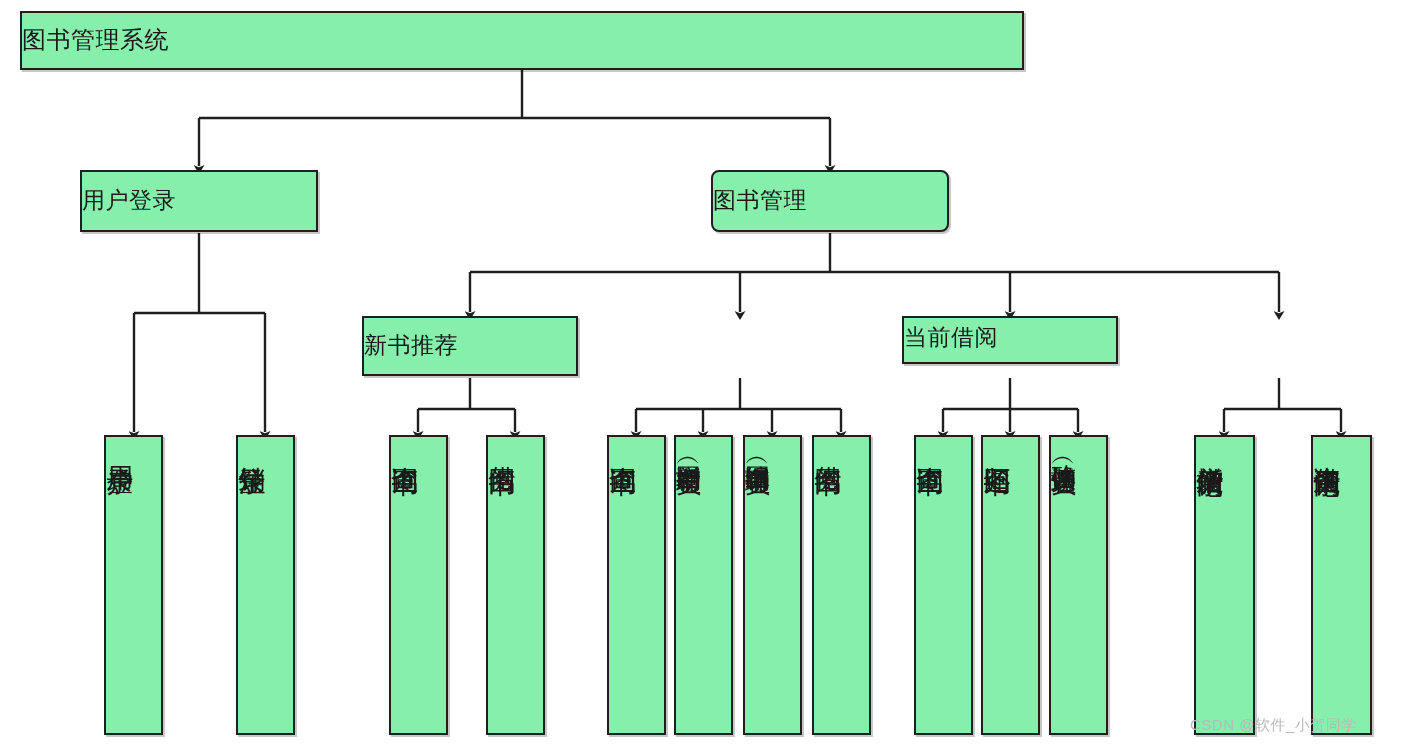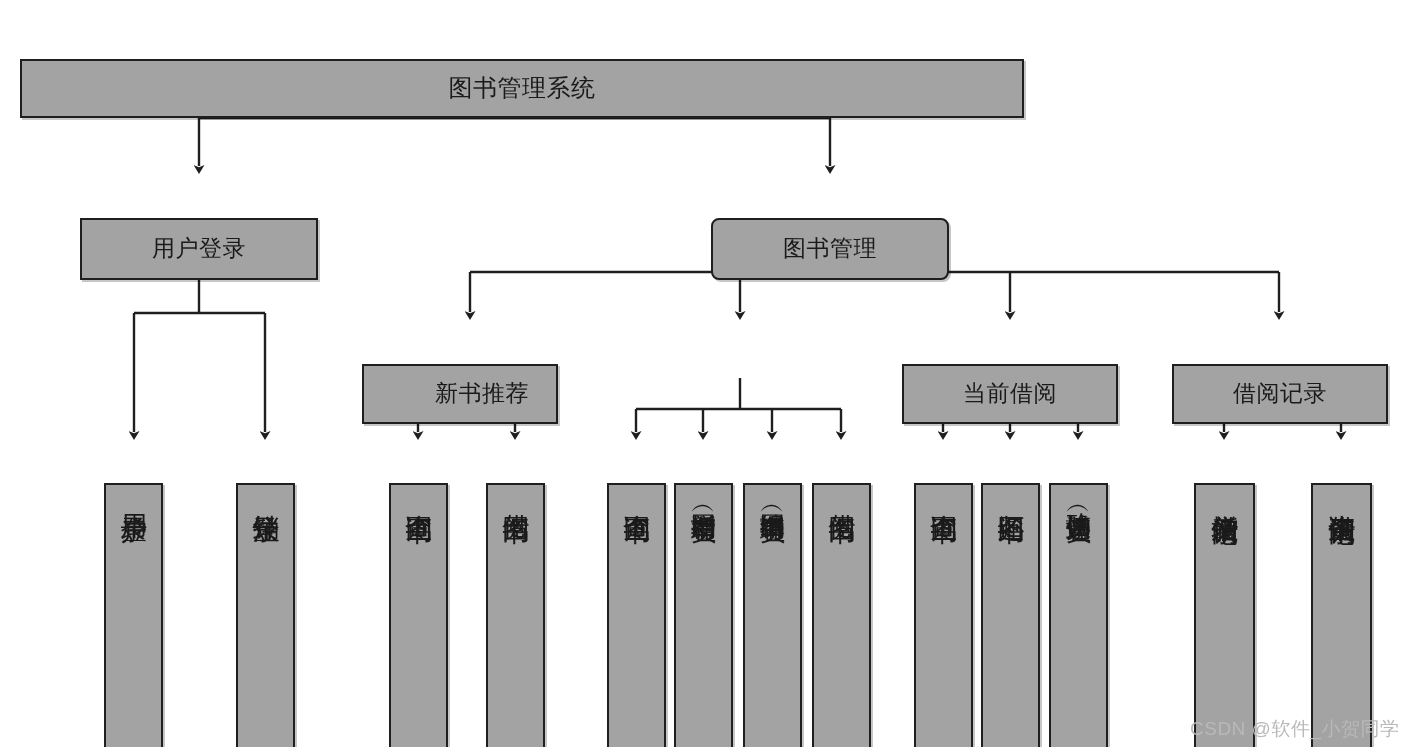--- a/index.html
+++ b/index.html
@@ -22,29 +22,27 @@
     left: 0;
     top: 0;
     width: 1405px;
     height: 747px;
     pointer-events: none;
   }
   .node {
     position: absolute;
     box-sizing: border-box;
     border: 2.2px solid #1f1f1f;
-    background: #a3a3a3;
+    background: #86efac;
     color: #1a1a1a;
     display: flex;
     align-items: center;
-    justify-content: center;
     text-align: center;
     box-shadow: 2px 2px 0 rgba(0,0,0,0.22);
     z-index: 2;
-    margin-top: 48px;
   }
   .node .lbl {
     display: block;
     line-height: 1.12;
   }
   
   .node.h .lbl {
     font-size: 23px;
     letter-spacing: 0.5px;
     white-space: nowrap;
@@ -64,21 +62,21 @@
     line-height: 1.0;
     letter-spacing: 1px;
     white-space: nowrap;
   }
   .node.v.narrow .lbl {
     font-size: 25px;
   }
   .watermark {
     position: absolute;
     color: #b9b9b9;
-    font-size: 19px;
+    font-size: 15px;
     white-space: nowrap;
     z-index: 3;
     letter-spacing: 0.5px;
   }
 </style>
 </head>
 <body>
 
 <div id="canvas">
 
@@ -138,28 +136,25 @@
     <span class="lbl">图书管理系统</span>
   </div>
 
   <div class="node h" style="left:80px; top:170px; width:238px; height:62px;">
     <span class="lbl">用户登录</span>
   </div>
   <div class="node h" style="left:711px; top:170px; width:238px; height:62px;border-radius:8px;">
     <span class="lbl">图书管理</span>
   </div>
 
-  <div class="node h" style="left:362px; top:316px; width:196px; height:60px;padding-left:44px;">
+  <div class="node h" style="left:362px; top:316px; width:216px; height:60px;">
     <span class="lbl">新书推荐</span>
   </div>
-  <div class="node h" style="left:902px; top:316px; width:216px; height:60px;">
+  <div class="node h" style="left:902px; top:316px; width:216px; height:48px;font-family:Liberation Mono, monospace;">
     <span class="lbl">当前借阅</span>
-  </div>
-  <div class="node h" style="left:1172px; top:316px; width:216px; height:60px;">
-    <span class="lbl">借阅记录</span>
   </div>
 
   <div class="node v" style="left:104px; top:435px; width:59px; height:300px;">
     <span class="lbl">用户登录</span>
   </div>
   <div class="node v" style="left:236px; top:435px; width:59px; height:300px;">
     <span class="lbl">注销登录</span>
   </div>
 
   <div class="node v" style="left:389px; top:435px; width:59px; height:300px;">

